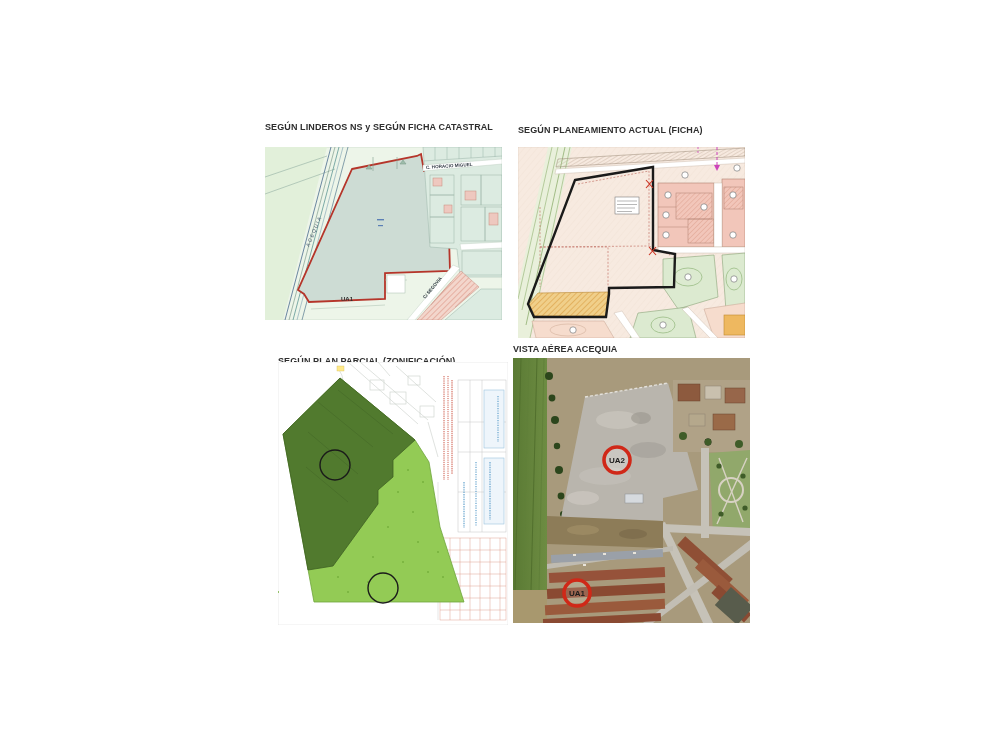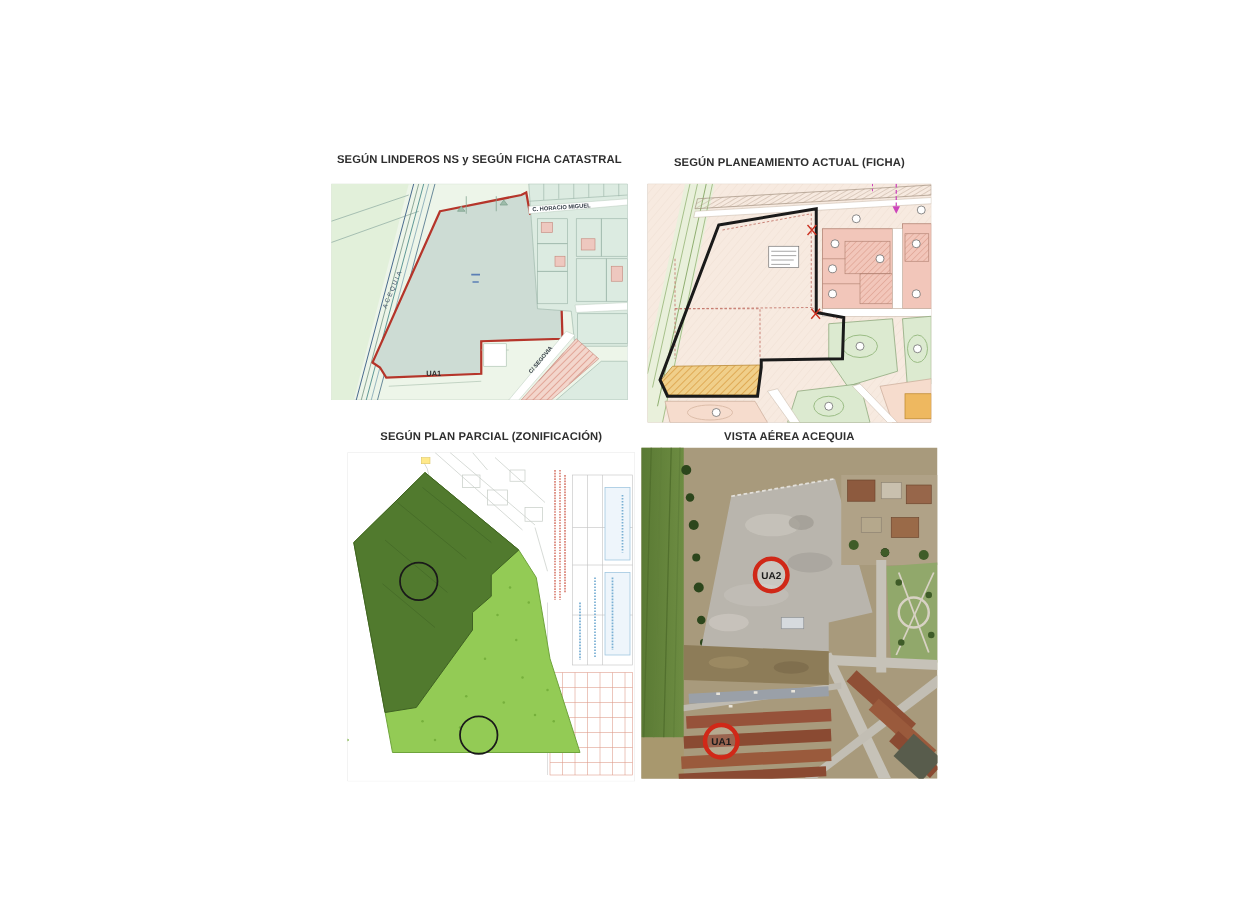--- a/index.html
+++ b/index.html
@@ -2,34 +2,34 @@
 <html><head>
 <meta charset="utf-8">
 <style>
   html,body{margin:0;padding:0;background:#ffffff;}
   .canvas{
     position:relative;width:1008px;height:736px;background:#ffffff;
     font-family:"Liberation Sans",sans-serif;overflow:hidden;
   }
   .ptitle{
     position:absolute;font-size:9px;font-weight:bold;color:#2e2e2e;
-    text-align:center;letter-spacing:0.1px;white-space:nowrap;
+    letter-spacing:0.1px;white-space:nowrap;
   }
   .panel{position:absolute;display:block;}
   svg text{font-family:"Liberation Sans",sans-serif;}
   .badge-text{font-size:8px;font-weight:bold;fill:#1c1c1c;}
 </style>
 </head>
 <body>
 
 <div class="canvas">
 
   <div class="ptitle" style="left:265px;top:122px;width:237px">SEGÚN LINDEROS NS y SEGÚN FICHA CATASTRAL</div>
   <div class="ptitle" style="left:518px;top:125px;width:227px">SEGÚN PLANEAMIENTO ACTUAL (FICHA)</div>
-  <div class="ptitle" style="left:278px;top:344px;width:230px">SEGÚN PLAN PARCIAL (ZONIFICACIÓN)</div>
+  <div class="ptitle" style="left:278px;top:356px;width:230px">SEGÚN PLAN PARCIAL (ZONIFICACIÓN)</div>
   <div class="ptitle" style="left:513px;top:344px;width:237px">VISTA AÉREA ACEQUIA</div>
 
   <svg class="panel" style="left:265px;top:147px" width="237" height="173" viewBox="0 0 237 173">
     <defs>
       <pattern id="pinkHatch1" width="4" height="4" patternUnits="userSpaceOnUse" patternTransform="rotate(45)">
         <rect width="4" height="4" fill="#f3d6cc"></rect>
         <line x1="0" y1="0" x2="0" y2="4" stroke="#d98a78" stroke-width="1"></line>
       </pattern>
     </defs>
     <rect x="0" y="0" width="237" height="173" fill="#edf5e9" stroke="#c3d3c6" stroke-width="0.6"></rect>

